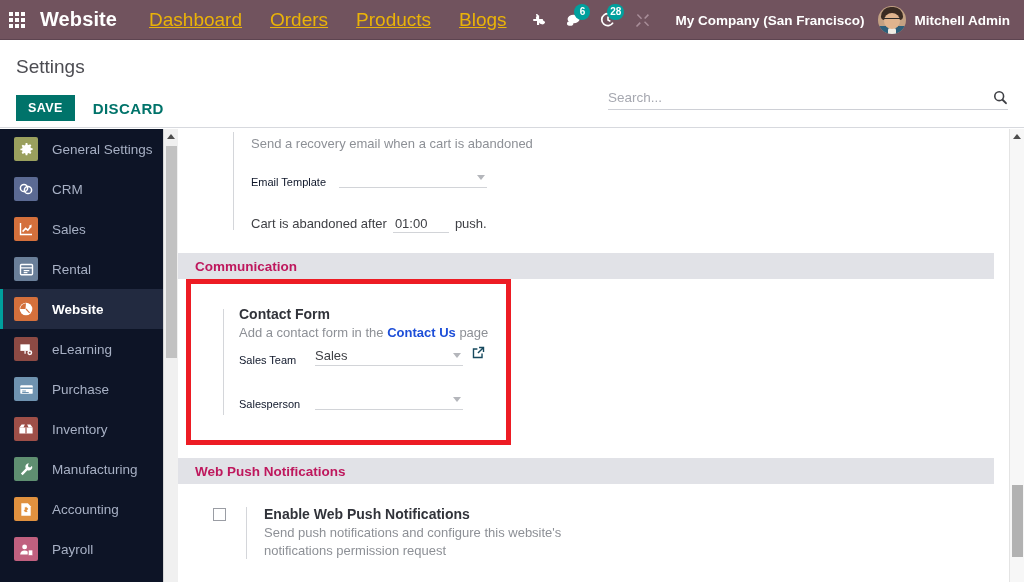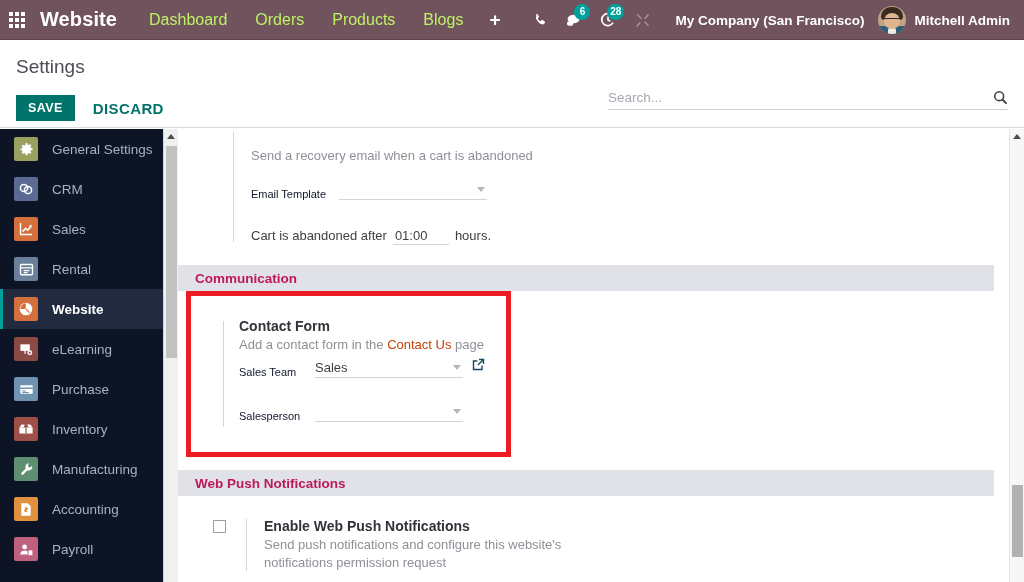--- a/index.html
+++ b/index.html
@@ -32,22 +32,22 @@
     grid-template-rows: repeat(3, 4px);
     gap: 2px;
   }
   .grid-glyph i { background: #ffffff; display: block; width: 4px; height: 4px; }
   #brand {
     color: #ffffff; font-size: 20px; font-weight: bold;
     padding: 0 18px 0 6px; letter-spacing: .1px;
     white-space: nowrap;
   }
   .navlink {
-    color: #bef264; font-size: 16px; padding: 0 14px;
-    line-height: 40px; white-space: nowrap; cursor: pointer;
+    color: #eab308; font-size: 19px; padding: 0 14px;
+    line-height: 40px; white-space: nowrap; cursor: pointer; text-decoration: underline;
   }
   #plus-btn {
     color: #ffffff; font-size: 19px; font-weight: bold;
     padding: 0 12px; line-height: 36px; cursor: pointer;
   }
   #top-right {
     position: absolute; right: 0; top: 0; height: 40px;
     display: flex; align-items: center;
   }
   .sysicon {
@@ -468,49 +468,49 @@
       <div class="sb-arrow">
           <span class="tri-up"></span>
         </div>
       <div class="sb-thumb"></div>
     </div>
   </div>
 
   <div id="content">
     <div id="content-inner">
 
-      <div class="setting-block" style="padding-top:18px;">
+      <div class="setting-block" style="padding-top:6px;">
         <span class="vrule"></span>
         <div class="hint">Send a recovery email when a cart is abandoned</div>
 
         <div class="fieldrow">
           <span class="fieldlabel" style="width:88px;">Email Template</span>
           <span class="dropdown">
             <span class="dval"></span>
             <span class="caret"></span>
           </span>
         </div>
 
         <div class="inline-row">
           <span>Cart is abandoned after</span>
           <input class="inline-input" type="text" value="01:00" style="">
-          <span>hours.</span>
+          <span>push.</span>
         </div>
       </div>
 
       <div class="section-head">
         <span>Communication</span>
       </div>
 
       <div id="contact-highlight">
         <div class="setting-block">
           <span class="vrule"></span>
           <div class="blocktitle">Contact Form</div>
           <div class="hint" style="margin-top:1px;">
-            <span>Add a contact form in the </span><span style="color:#c2410c;font-weight:normal;cursor:pointer;text-align:center;">Contact Us</span><span> page</span>
+            <span>Add a contact form in the </span><span style="color:#1d4ed8;font-weight:bold;cursor:pointer;text-align:center;">Contact Us</span><span> page</span>
           </div>
 
           <div class="fieldrow" style="margin-top:3px;">
             <span class="fieldlabel">Sales Team</span>
             <span class="dropdown">
               <span class="dval">Sales</span>
               <span class="caret"></span>
             </span>
             <span class="extlink">
               <svg width="13" height="13" viewBox="0 0 14 14">

